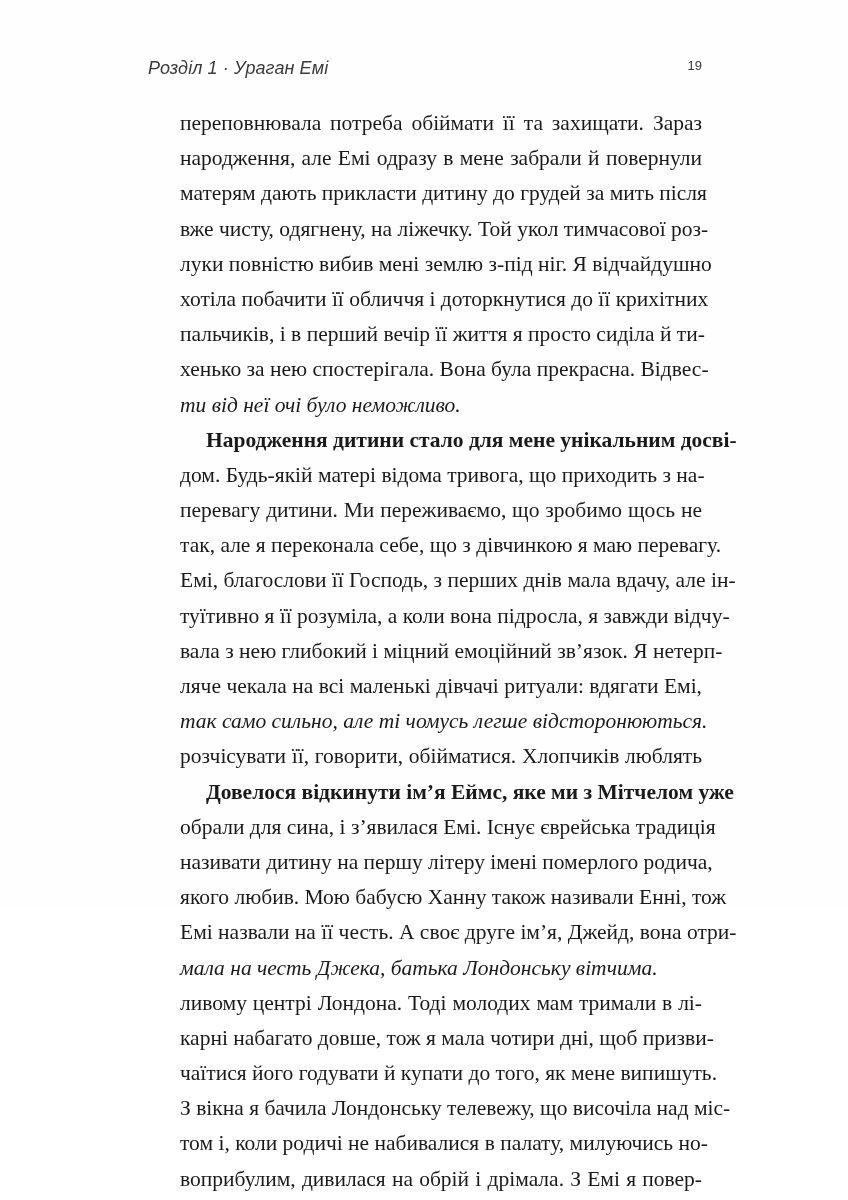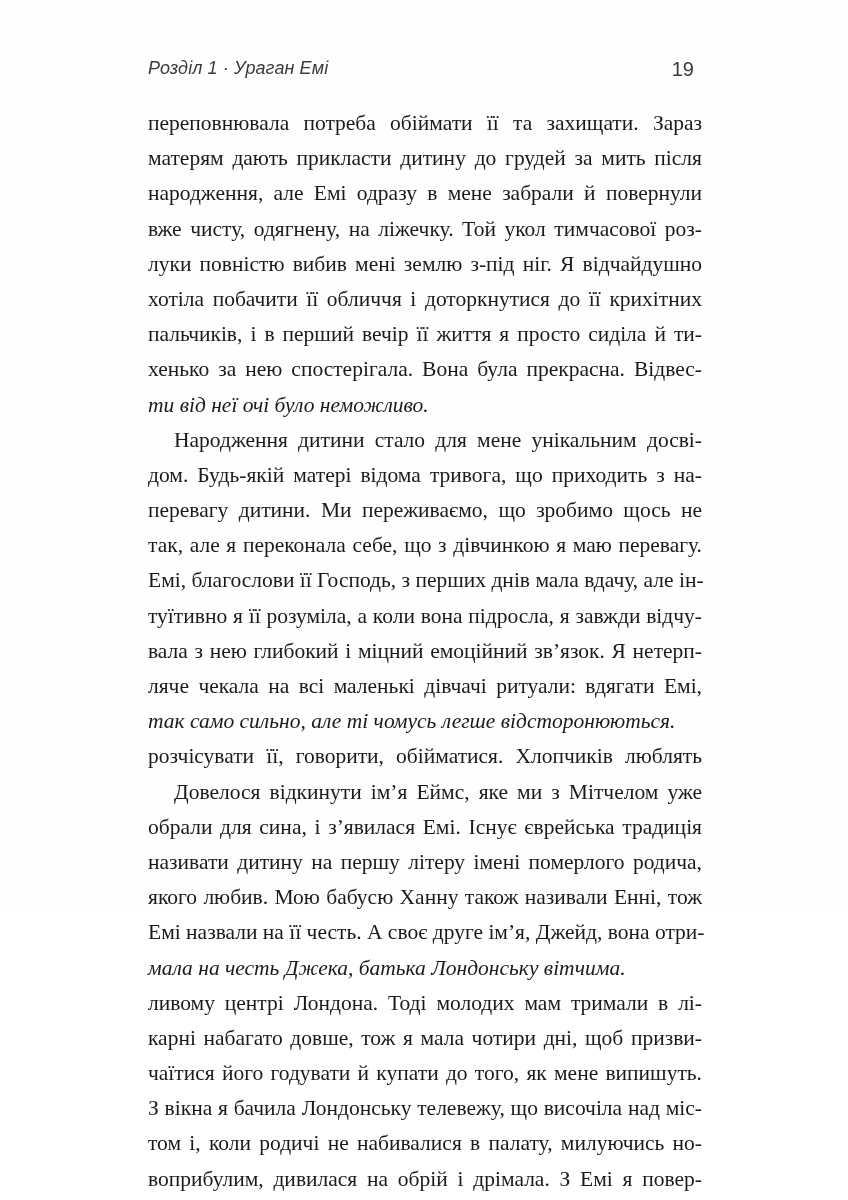--- a/index.html
+++ b/index.html
@@ -4,44 +4,44 @@
 <style>
   html, body { margin: 0; padding: 0; background: #ffffff; }
   body { width: 848px; height: 1200px; position: relative; overflow: hidden; }
   .page { position: absolute; left: 0; top: 0; width: 848px; height: 908px; background: #fefefe; }
   .running-head {
     position: absolute; left: 148px; top: 58px; width: 554px; height: 28px;
     font-family: "Liberation Sans", "DejaVu Sans", sans-serif;
     font-size: 18px; color: #3a3a3a;
   }
   .running-head .title { position: absolute; left: 0; top: 0; font-style: italic; letter-spacing: 0.1px; }
-  .running-head .pageno { position: absolute; right: 8px; top: 0; font-size: 20px; }
+  .running-head .pageno { position: absolute; right: 0; top: 0; font-size: 13px; }
   .body-text {
     position: absolute; left: 148px; top: 106px; width: 554px;
     font-family: "Liberation Serif", "DejaVu Serif", serif;
     font-size: 21.5px; line-height: 35.2px; color: #1a1a1a;
   }
-  .line { display: block; white-space: nowrap; text-align: justify; text-align-last: justify; height: 35.2px; }
+  .line { display: block; white-space: nowrap; text-align: justify; text-align-last: justify; height: 35.2px; margin-left: 32px; }
   .line.last { text-align-last: left; font-style: italic; }
-  .line.indent { padding-left: 26px; }
+  .line.indent { padding-left: 26px; font-weight: bold; }
 </style>
 </head>
 <body>
 
 <div class="page">
   <div class="running-head">
     <span class="title">Розділ 1 · Ураган Емі</span>
     <span class="pageno">19</span>
   </div>
 
   <div class="body-text" id="body-text">
       <div>
         <span class="line">переповнювала потреба обіймати її та захищати. Зараз</span>
+        <span class="line">народження, але Емі одразу в мене забрали й повернули</span>
         <span class="line">матерям дають прикласти дитину до грудей за мить після</span>
-        <span class="line">народження, але Емі одразу в мене забрали й повернули</span>
         <span class="line">вже чисту, одягнену, на ліжечку. Той укол тимчасової роз-</span>
         <span class="line">луки повністю вибив мені землю з-під ніг. Я відчайдушно</span>
         <span class="line">хотіла побачити її обличчя і доторкнутися до її крихітних</span>
         <span class="line">пальчиків, і в перший вечір її життя я просто сиділа й ти-</span>
         <span class="line">хенько за нею спостерігала. Вона була прекрасна. Відвес-</span>
         <span class="line last">ти від неї очі було неможливо.</span>
       </div>
       <div>
         <span class="line indent">Народження дитини стало для мене унікальним досві-</span>
         <span class="line">дом. Будь-якій матері відома тривога, що приходить з на-</span>

